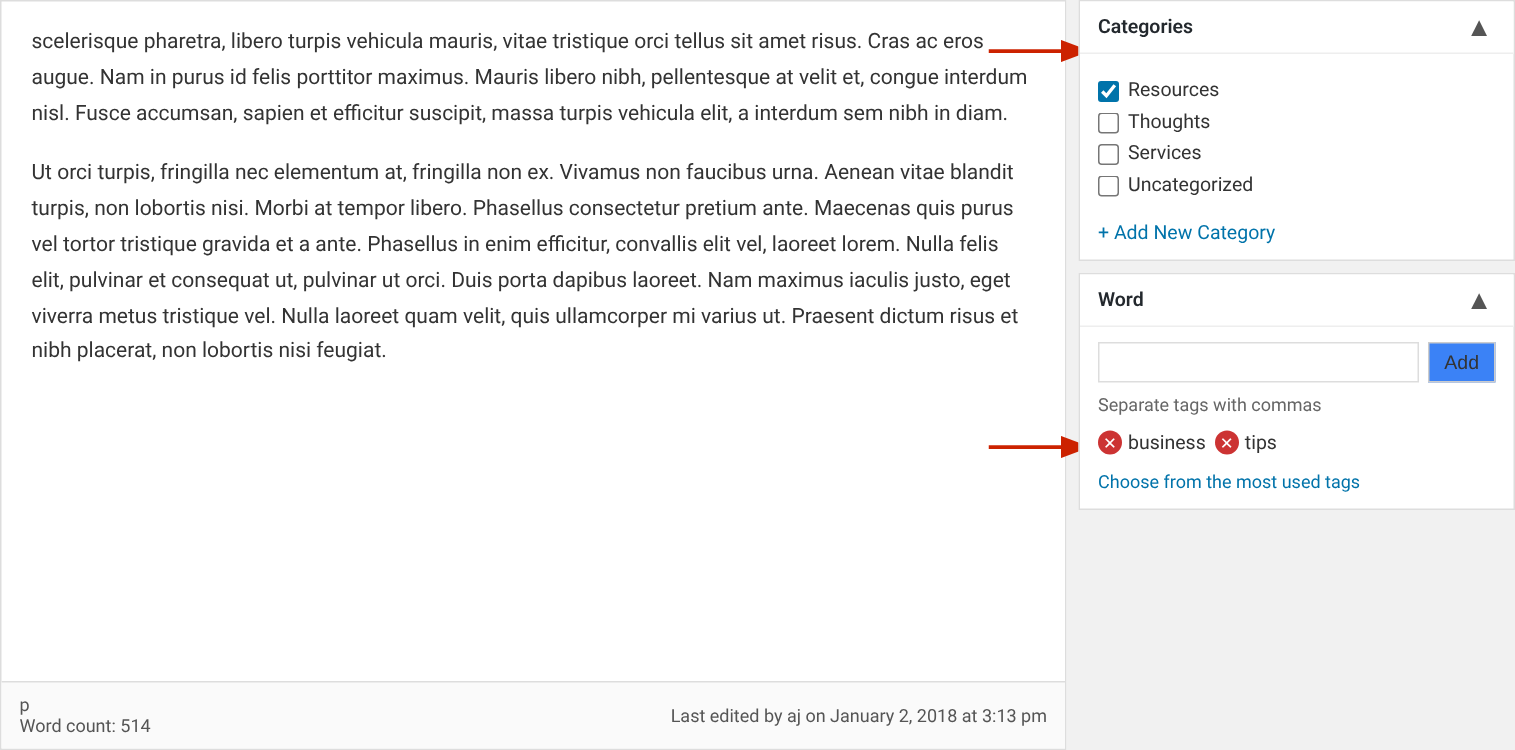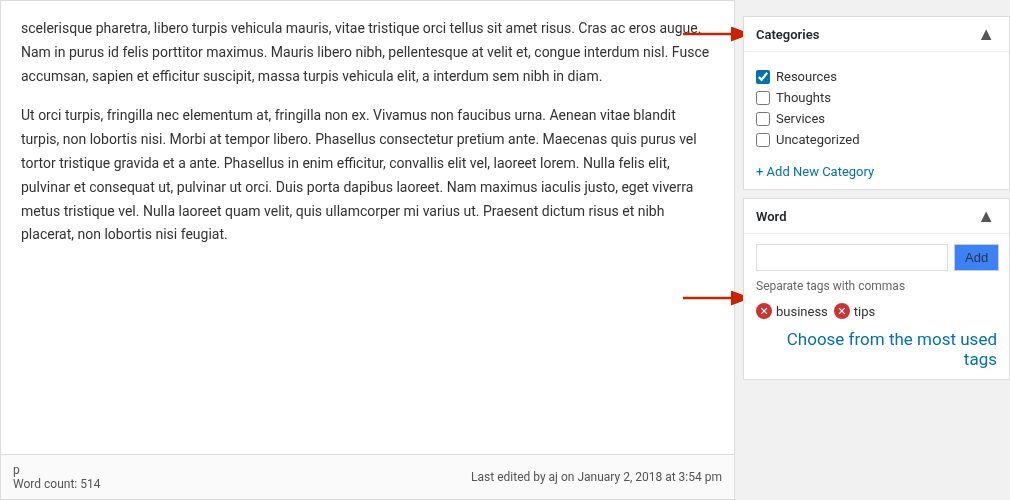--- a/index.html
+++ b/index.html
@@ -42,23 +42,23 @@
       display: flex;
       justify-content: space-between;
       align-items: center;
       font-size: 12px;
       color: #555;
       background: #fafafa;
     }
 
     
     .sidebar-panel {
-      width: 275px;
+      width: 299px;
       background: #f1f1f1;
-      padding: 16px 0 0 8px;
+      padding: 0 0 0 8px;
       display: flex;
       flex-direction: column;
       gap: 0;
       position: relative;
     }
 
     
     .widget-box {
       background: #fff;
       border: 1px solid #ddd;
@@ -209,21 +209,21 @@
       align-items: center;
       justify-content: center;
       color: #fff;
       font-size: 11px;
       cursor: pointer;
       flex-shrink: 0;
     }
 
     .tags-choose-link {
       display: inline-block;
-      font-size: 17px;
+      font-size: 12px;
       color: #0073aa;
       text-decoration: none;
       cursor: pointer;
       text-align: right;
     }
 
     
     .red-arrow {
       position: absolute;
       pointer-events: none;
@@ -237,21 +237,21 @@
     <p>scelerisque pharetra, libero turpis vehicula mauris, vitae tristique orci tellus sit amet risus. Cras ac eros augue. Nam in purus id felis porttitor maximus. Mauris libero nibh, pellentesque at velit et, congue interdum nisl. Fusce accumsan, sapien et efficitur suscipit, massa turpis vehicula elit, a interdum sem nibh in diam.</p>
     <p>Ut orci turpis, fringilla nec elementum at, fringilla non ex. Vivamus non faucibus urna. Aenean vitae blandit turpis, non lobortis nisi. Morbi at tempor libero. Phasellus consectetur pretium ante. Maecenas quis purus vel tortor tristique gravida et a ante. Phasellus in enim efficitur, convallis elit vel, laoreet lorem. Nulla felis elit, pulvinar et consequat ut, pulvinar ut orci. Duis porta dapibus laoreet. Nam maximus iaculis justo, eget viverra metus tristique vel. Nulla laoreet quam velit, quis ullamcorper mi varius ut. Praesent dictum risus et nibh placerat, non lobortis nisi feugiat.</p>
   </div>
   <div class="editor-footer">
     <div>
       <span>p</span>
       <br>
       <span>Word count:</span>
       <span>514</span>
     </div>
-    <div>Last edited by aj on January 2, 2018 at 3:54 pm</div>
+    <div>Last edited by aj on January 2, 2018 at 3:13 pm</div>
   </div>
 </div>
 
 <div class="sidebar-panel">
 
   <svg class="red-arrow" style="top:20px; left:-52px; width:80px; height:28px;" viewBox="0 0 80 28">
     <defs>
       <marker id="arrowhead1" markerWidth="8" markerHeight="6" refX="8" refY="3" orient="auto">
         <polygon points="0 0, 8 3, 0 6" fill="#cc2200"></polygon>
       </marker>

